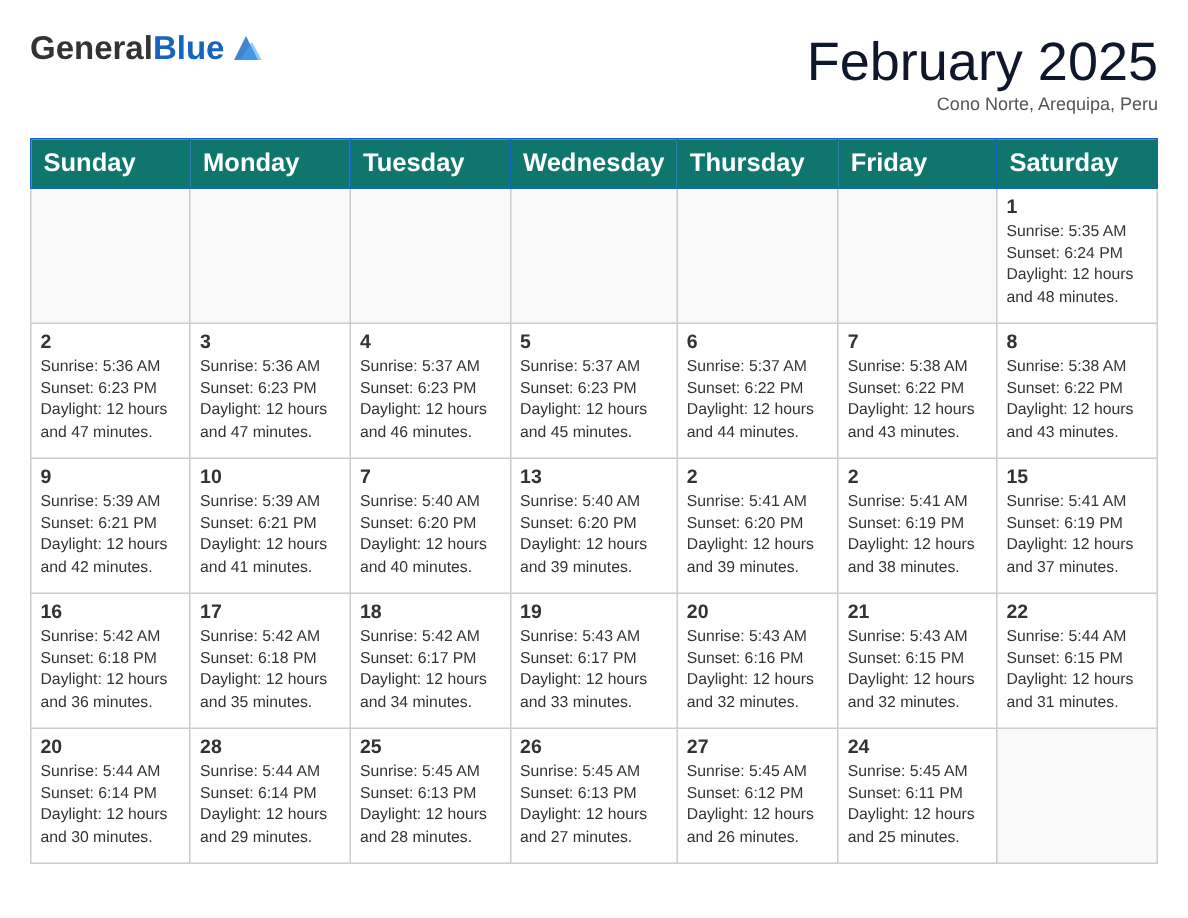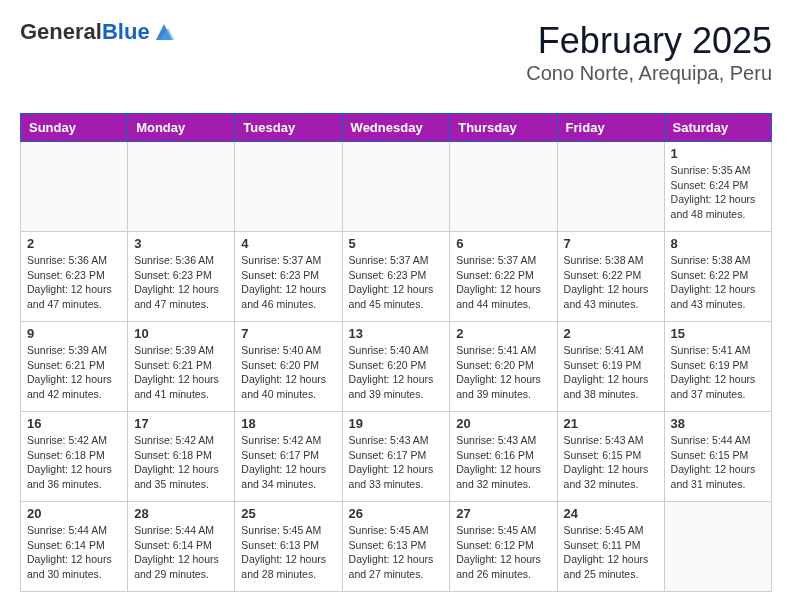--- a/index.html
+++ b/index.html
@@ -7,21 +7,21 @@
       font-family: Arial, sans-serif;
       background: #fff;
       width: 792px;
       min-height: 612px;
       padding: 20px;
     }
     .header {
       display: flex;
       justify-content: space-between;
       align-items: flex-start;
-      margin-bottom: 28px;
+      margin-bottom: 16px;
     }
     .logo {
       display: flex;
       align-items: center;
     }
     .logo-text {
       font-size: 22px;
       font-weight: bold;
       line-height: 1.1;
     }
@@ -34,34 +34,34 @@
     }
     .title-block {
       text-align: right;
     }
     .month-title {
       font-size: 36px;
       font-weight: normal;
       color: #0f172a;
     }
     .subtitle {
-      font-size: 20px;
+      font-size: 12px;
       color: #555;
     }
     .calendar {
       width: 100%;
       border-collapse: collapse;
       border: 1px solid #ccc;
     }
     .calendar th {
-      background: #a21caf;
+      background: #0f766e;
       color: #fff;
       text-align: left;
       padding: 6px 8px;
-      font-size: 13px;
+      font-size: 17px;
       border: 1px solid #1565C0;
     }
     .calendar td {
       vertical-align: top;
       border: 1px solid #ccc;
       padding: 4px 6px;
       width: 108px;
       height: 90px;
       font-size: 11px;
       color: #333;
@@ -251,21 +251,21 @@
 Sunset: 6:16 PM
 Daylight: 12 hours and 32 minutes.</div>
         </td>
         <td>
           <span class="day-num">21</span>
           <div class="day-info" style="white-space: pre-line;">Sunrise: 5:43 AM
 Sunset: 6:15 PM
 Daylight: 12 hours and 32 minutes.</div>
         </td>
         <td>
-          <span class="day-num">38</span>
+          <span class="day-num">22</span>
           <div class="day-info" style="white-space: pre-line;">Sunrise: 5:44 AM
 Sunset: 6:15 PM
 Daylight: 12 hours and 31 minutes.</div>
         </td>
       </tr>
       <tr>
         <td>
           <span class="day-num">20</span>
           <div class="day-info" style="white-space: pre-line;">Sunrise: 5:44 AM
 Sunset: 6:14 PM

